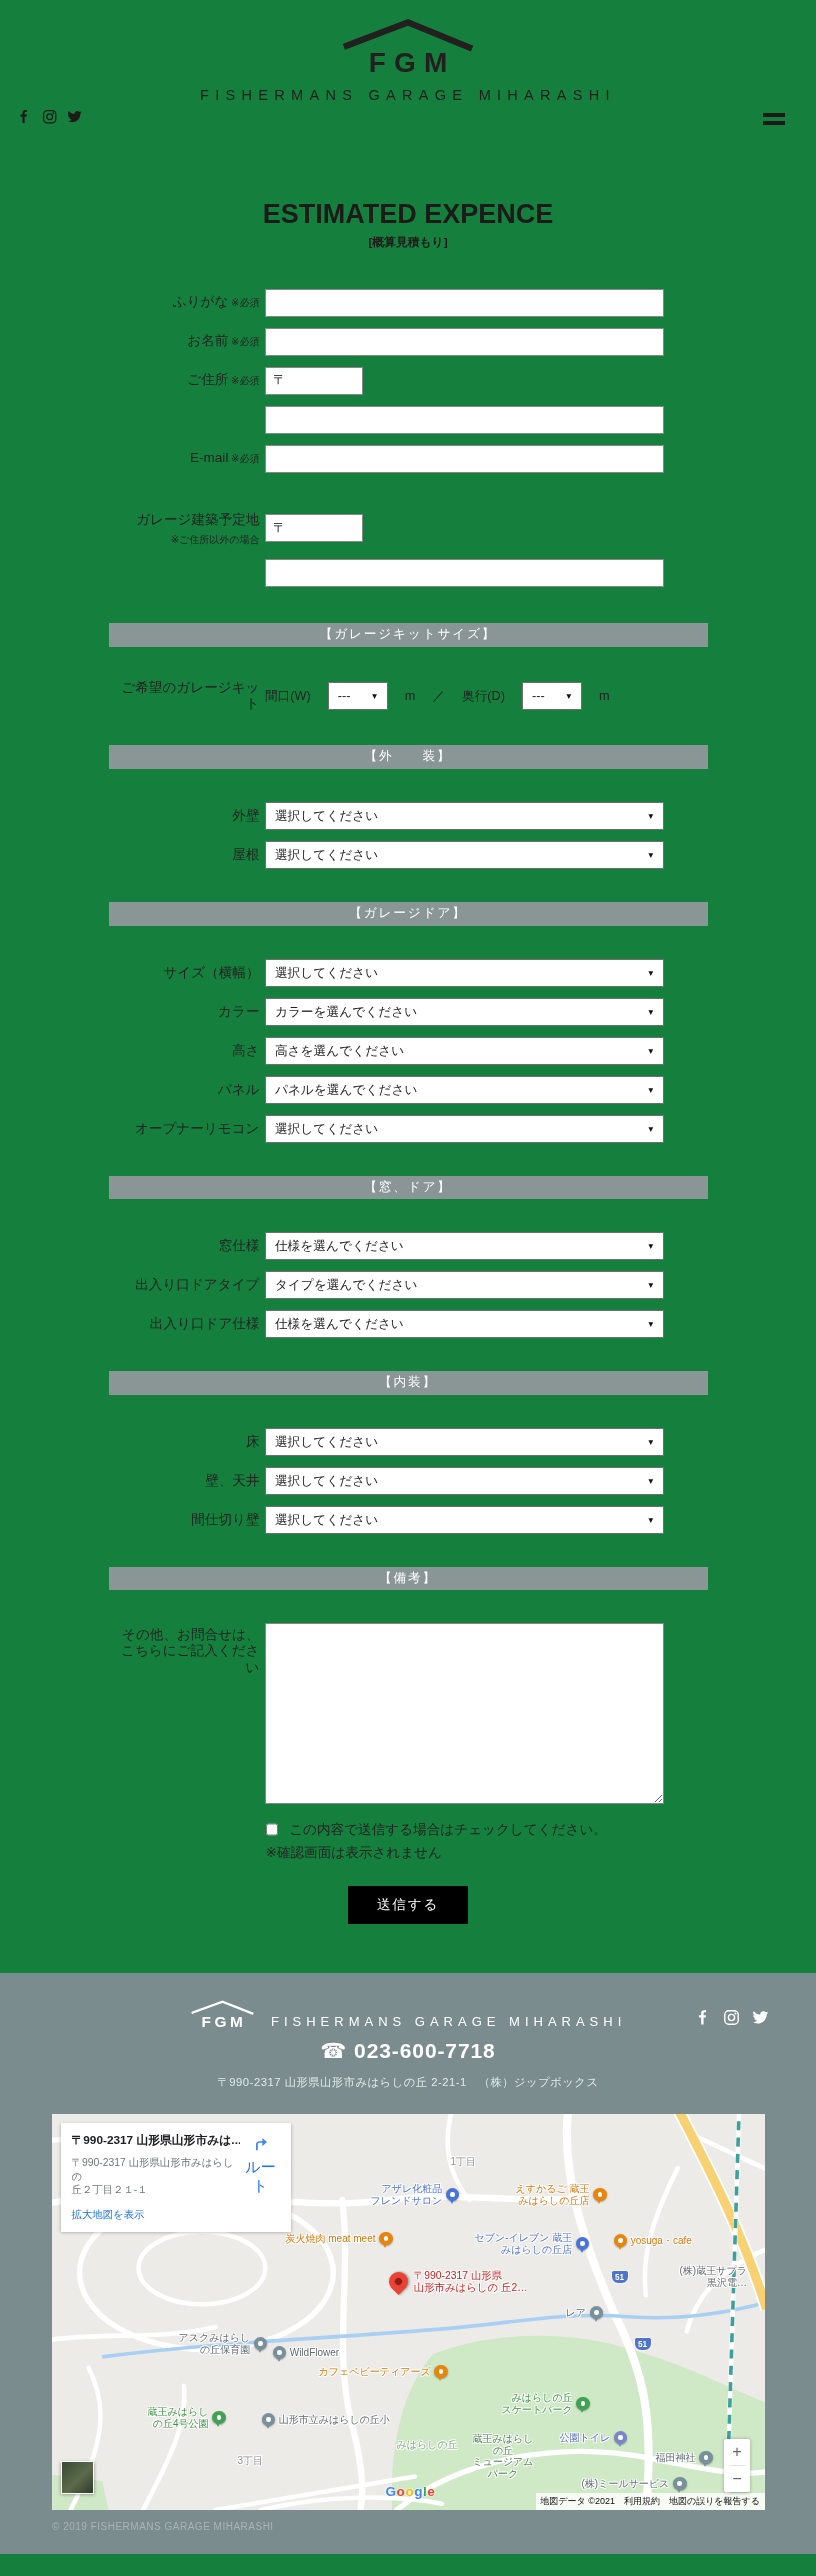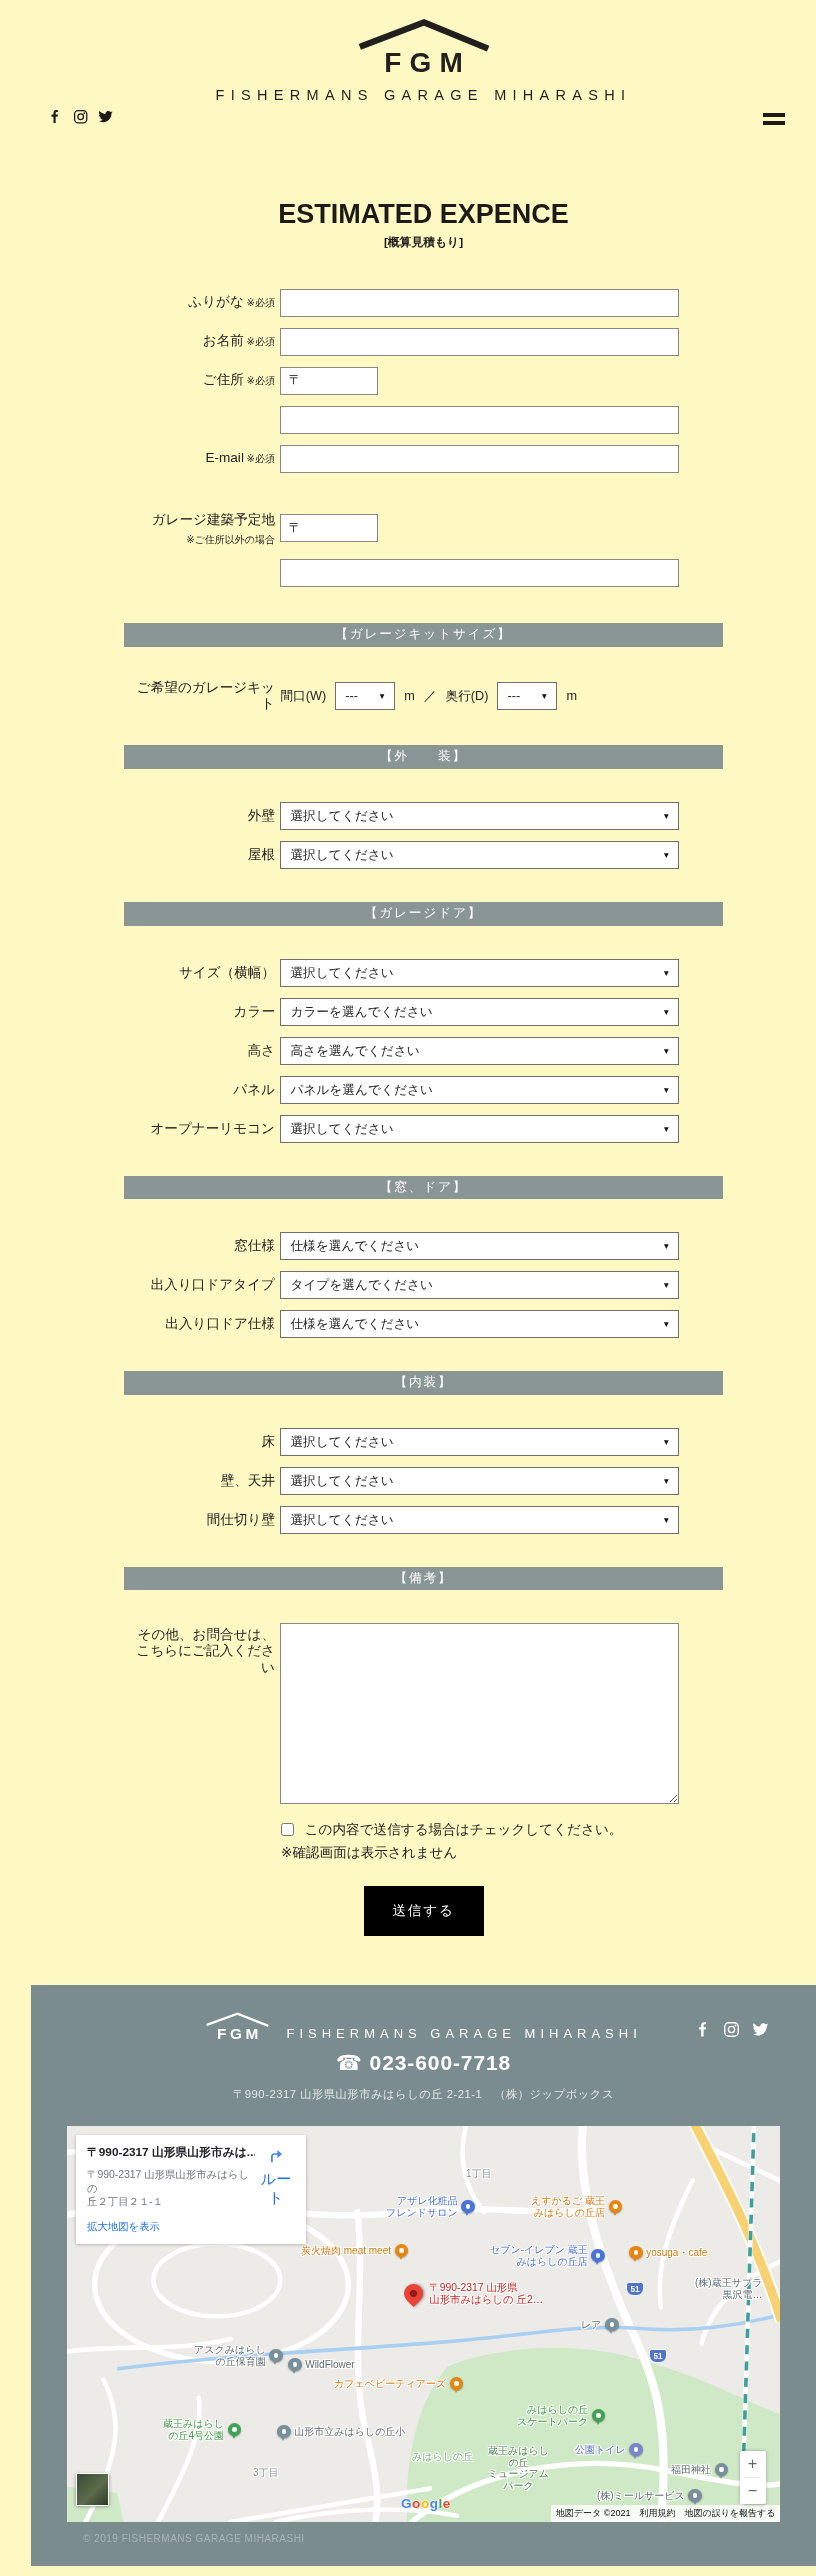--- a/index.html
+++ b/index.html
@@ -1,18 +1,18 @@
 <!DOCTYPE html>
 <html style="font-size:14.5px"><head>
 <meta charset="utf-8">
 <style>
   * { margin:0; padding:0; box-sizing:border-box; }
   html,body { background:#fff; }
   body { font-family:"Liberation Sans","DejaVu Sans",sans-serif; color:#222; }
-  .page { width:816px; height:2576px; margin:0 auto; background:#fef9c3; overflow:hidden; position:relative;padding-left:31px; }
+  .page { width:816px; height:2576px; margin:0 auto; background:#15803d; overflow:hidden; position:relative; }
 
   
   .site-header { position:relative; height:150px; }
   .social-left { position:absolute; left:16.3px; top:109px; display:flex; gap:10px; color:#1d1a1a; }
   .social-left .icn { width:15.4px; height:15.4px; cursor:pointer; }
   .logo-block { text-align:center; padding-top:16.3px; }
   .logo-roof svg { display:block; margin:0 auto; }
   .logo-fgm { font-size:28px; font-weight:bold; letter-spacing:8.2px; color:#221f1f; margin-top:-5.4px; padding-left:8.2px; }
   .brand-line { margin-top:8.2px; font-size:14.5px; letter-spacing:6.3px; color:#221f1f; white-space:nowrap; }
   .hamburger { position:absolute; right:31px; top:113px; width:22px; cursor:pointer; }
@@ -28,28 +28,28 @@
   .row .lab { text-align:right; font-size:13.6px; color:#222; line-height:16.3px; }
   .req { font-size:10px; margin-left:2.7px; }
   .note-small { display:block; font-size:10px; margin-top:3.6px; color:#222; }
   input[type=text] { height:28px; border:0.9px solid #878787; width:100%; font-size:12.7px; padding:0 7.3px; background:#fff; font-family:inherit; }
   input.postal { width:98px; }
   .sel { position:relative; width:100%; }
   .sel select { appearance:none; -webkit-appearance:none; width:100%; height:28px; border:0.9px solid #6f6f6f; background:#fff; font-size:12.7px; padding:0 23.6px 0 9px; color:#222; border-radius:0; font-family:inherit; }
   .sel .arr { position:absolute; right:9px; top:50%; transform:translateY(-50%); font-size:8.2px; color:#111; pointer-events:none; }
   .sel.small { width:60px; display:inline-block; }
   .bar { width:599px; background:#8a9695; color:#fff; text-align:center; font-size:12.7px; height:23.6px; line-height:23.6px; letter-spacing:1.8px; }
-  .kitline { display:flex; align-items:center; gap:9px; font-size:12.7px; }
+  .kitline { display:flex; align-items:center; gap:17px; font-size:12.7px; }
   textarea { width:100%; height:181px; border:0.9px solid #878787; resize:vertical; font-size:12.7px; padding:5.4px 7.3px; font-family:inherit; }
   .lab.top { align-self:start; padding-top:3.6px; }
   .confirm-block { margin-left:157px; margin-top:16.3px; font-size:13.6px; }
   .chkline { display:flex; align-items:center; gap:11px; }
   .chkline input { width:12.7px; height:12.7px; }
   .confirm-note { margin-top:5.4px; }
-  .submit-btn { display:block; margin:23.6px auto 0; width:120px; height:50px; background:#000; color:#fff; border:none; font-size:13.6px; letter-spacing:1.8px; cursor:pointer; font-family:inherit;text-align:center; }
+  .submit-btn { display:block; margin:23.6px auto 0; width:120px; height:38px; background:#000; color:#fff; border:none; font-size:13.6px; letter-spacing:1.8px; cursor:pointer; font-family:inherit;text-align:center; }
 
   
   .site-footer { margin-top:49px; background:#7b8c8e; padding-top:14.5px; height:581px; }
   .f-brandrow { position:relative; height:44px; }
   .f-center { display:flex; justify-content:center; align-items:flex-end; gap:16.3px; height:100%; }
   .f-logo { display:flex; flex-direction:column; align-items:center; }
   .f-fgm { color:#fff; font-size:15.4px; font-weight:bold; letter-spacing:3.6px; margin-top:-1.8px; padding-left:3.6px; }
   .f-brand { color:#fff; font-size:13px; letter-spacing:5px; padding-bottom:2.7px; white-space:nowrap; }
   .f-social { position:absolute; right:47px; top:22px; display:flex; gap:11.8px; color:#fff; }
   .f-social .icn { width:17px; height:17px; cursor:pointer; }

